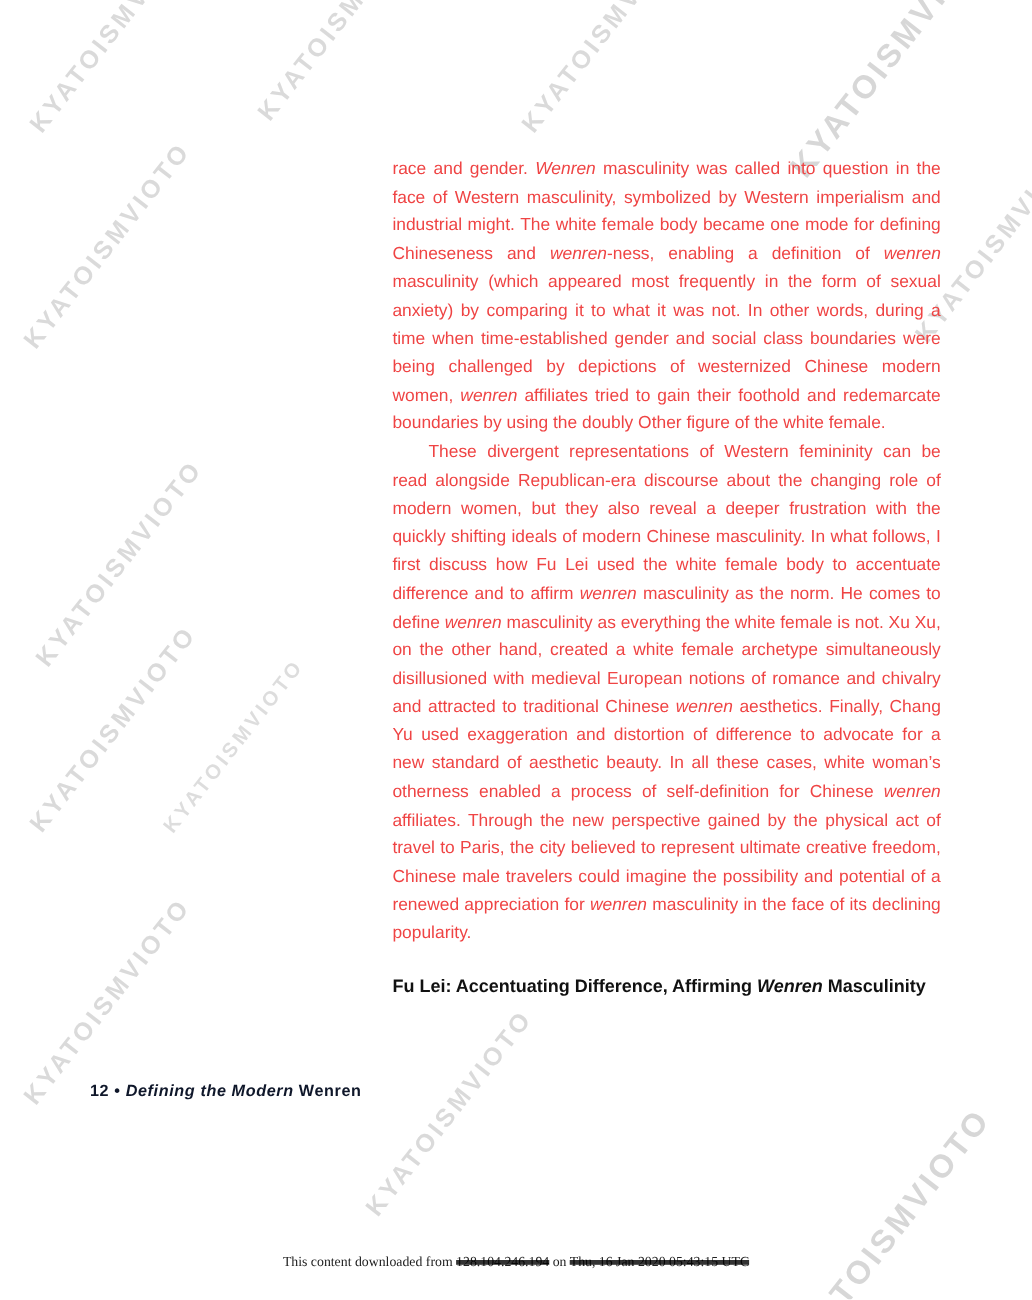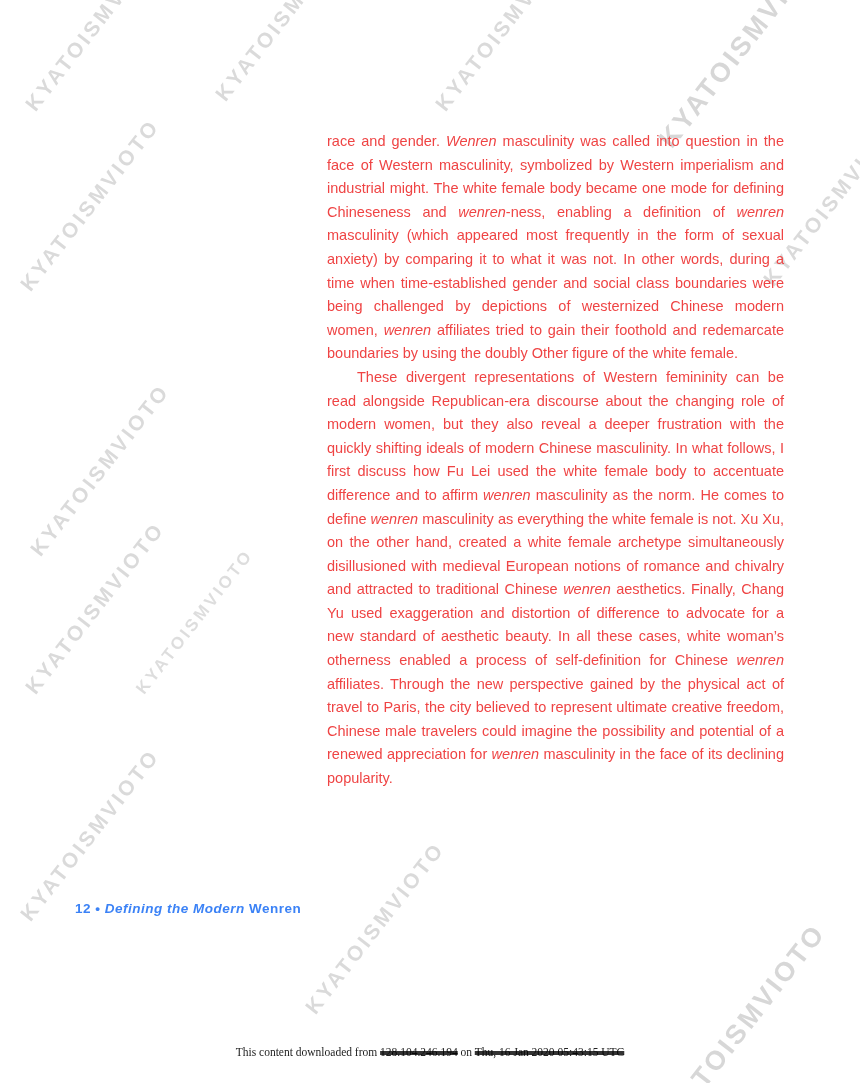--- a/index.html
+++ b/index.html
@@ -55,21 +55,21 @@
   }
 
   .running-footer {
     position: absolute;
     left: 75px;
     top: 901px;
     z-index: 1;
     font-size: 13.5px;
     font-weight: bold;
     letter-spacing: 0.5px;
-    color: #3b82f6;
+    color: #0f172a;
   }
 
   .jstor-line {
     position: absolute;
     left: 0;
     width: 860px;
     text-align: center;
     font-family: "Liberation Serif", serif;
     font-size: 11.5px;
     color: #1c1c1c;
@@ -99,19 +99,20 @@
   <div class="wm" style="left:100px; top:470px;">KYATOISMVIOTO</div>
   <div class="wm" style="left:95px;  top:608px;">KYATOISMVIOTO</div>
   <div class="wm sm" style="left:195px; top:622px;">KYATOISMVIOTO</div>
   <div class="wm" style="left:90px;  top:835px;">KYATOISMVIOTO</div>
   <div class="wm" style="left:375px; top:928px;">KYATOISMVIOTO</div>
   <div class="wm lg" style="left:740px; top:1030px;">KYATOISMVIOTO</div>
 
   <div class="content">
     <p class="para"><span>race and gender. </span><span style="font-style: italic;">Wenren</span><span> masculinity was called into question in the face of Western masculinity, symbolized by Western imperialism and industrial might. The white female body became one mode for defining Chineseness and </span><span style="font-style: italic;">wenren</span><span>-ness, enabling a definition of </span><span style="font-style: italic;">wenren</span><span> masculinity (which appeared most frequently in the form of sexual anxiety) by comparing it to what it was not. In other words, during a time when time-established gender and social class boundaries were being challenged by depictions of westernized Chinese modern women, </span><span style="font-style: italic;">wenren</span><span> affiliates tried to gain their foothold and redemarcate boundaries by using the doubly Other figure of the white female.</span></p>
     <p class="para indent"><span>These divergent representations of Western femininity can be read alongside Republican-era discourse about the changing role of modern women, but they also reveal a deeper frustration with the quickly shifting ideals of modern Chinese masculinity. In what follows, I first discuss how Fu Lei used the white female body to accentuate difference and to affirm </span><span style="font-style: italic;">wenren</span><span> masculinity as the norm. He comes to define </span><span style="font-style: italic;">wenren</span><span> masculinity as everything the white female is not. Xu Xu, on the other hand, created a white female archetype simultaneously disillusioned with medieval European notions of romance and chivalry and attracted to traditional Chinese </span><span style="font-style: italic;">wenren</span><span> aesthetics. Finally, Chang Yu used exaggeration and distortion of difference to advocate for a new standard of aesthetic beauty. In all these cases, white woman’s otherness enabled a process of self-definition for Chinese </span><span style="font-style: italic;">wenren</span><span> affiliates. Through the new perspective gained by the physical act of travel to Paris, the city believed to represent ultimate creative freedom, Chinese male travelers could imagine the possibility and potential of a renewed appreciation for </span><span style="font-style: italic;">wenren</span><span> masculinity in the face of its declining popularity.</span></p>
+    <h2 class="heading"><span>Fu Lei: Accentuating Difference, Affirming </span><span style="font-style: italic;">Wenren</span><span> Masculinity</span></h2>
   </div>
 
   <div class="running-footer"><span>12 • </span><span style="font-style: italic;">Defining the Modern </span><span>Wenren</span></div>
 
   <div class="jstor-line l1"><span>This content downloaded from </span><span class="redacted">128.104.246.194</span><span> on </span><span class="redacted">Thu, 16 Jan 2020 05:43:15 UTC</span></div>
 
 </div>
 
 </body></html>

